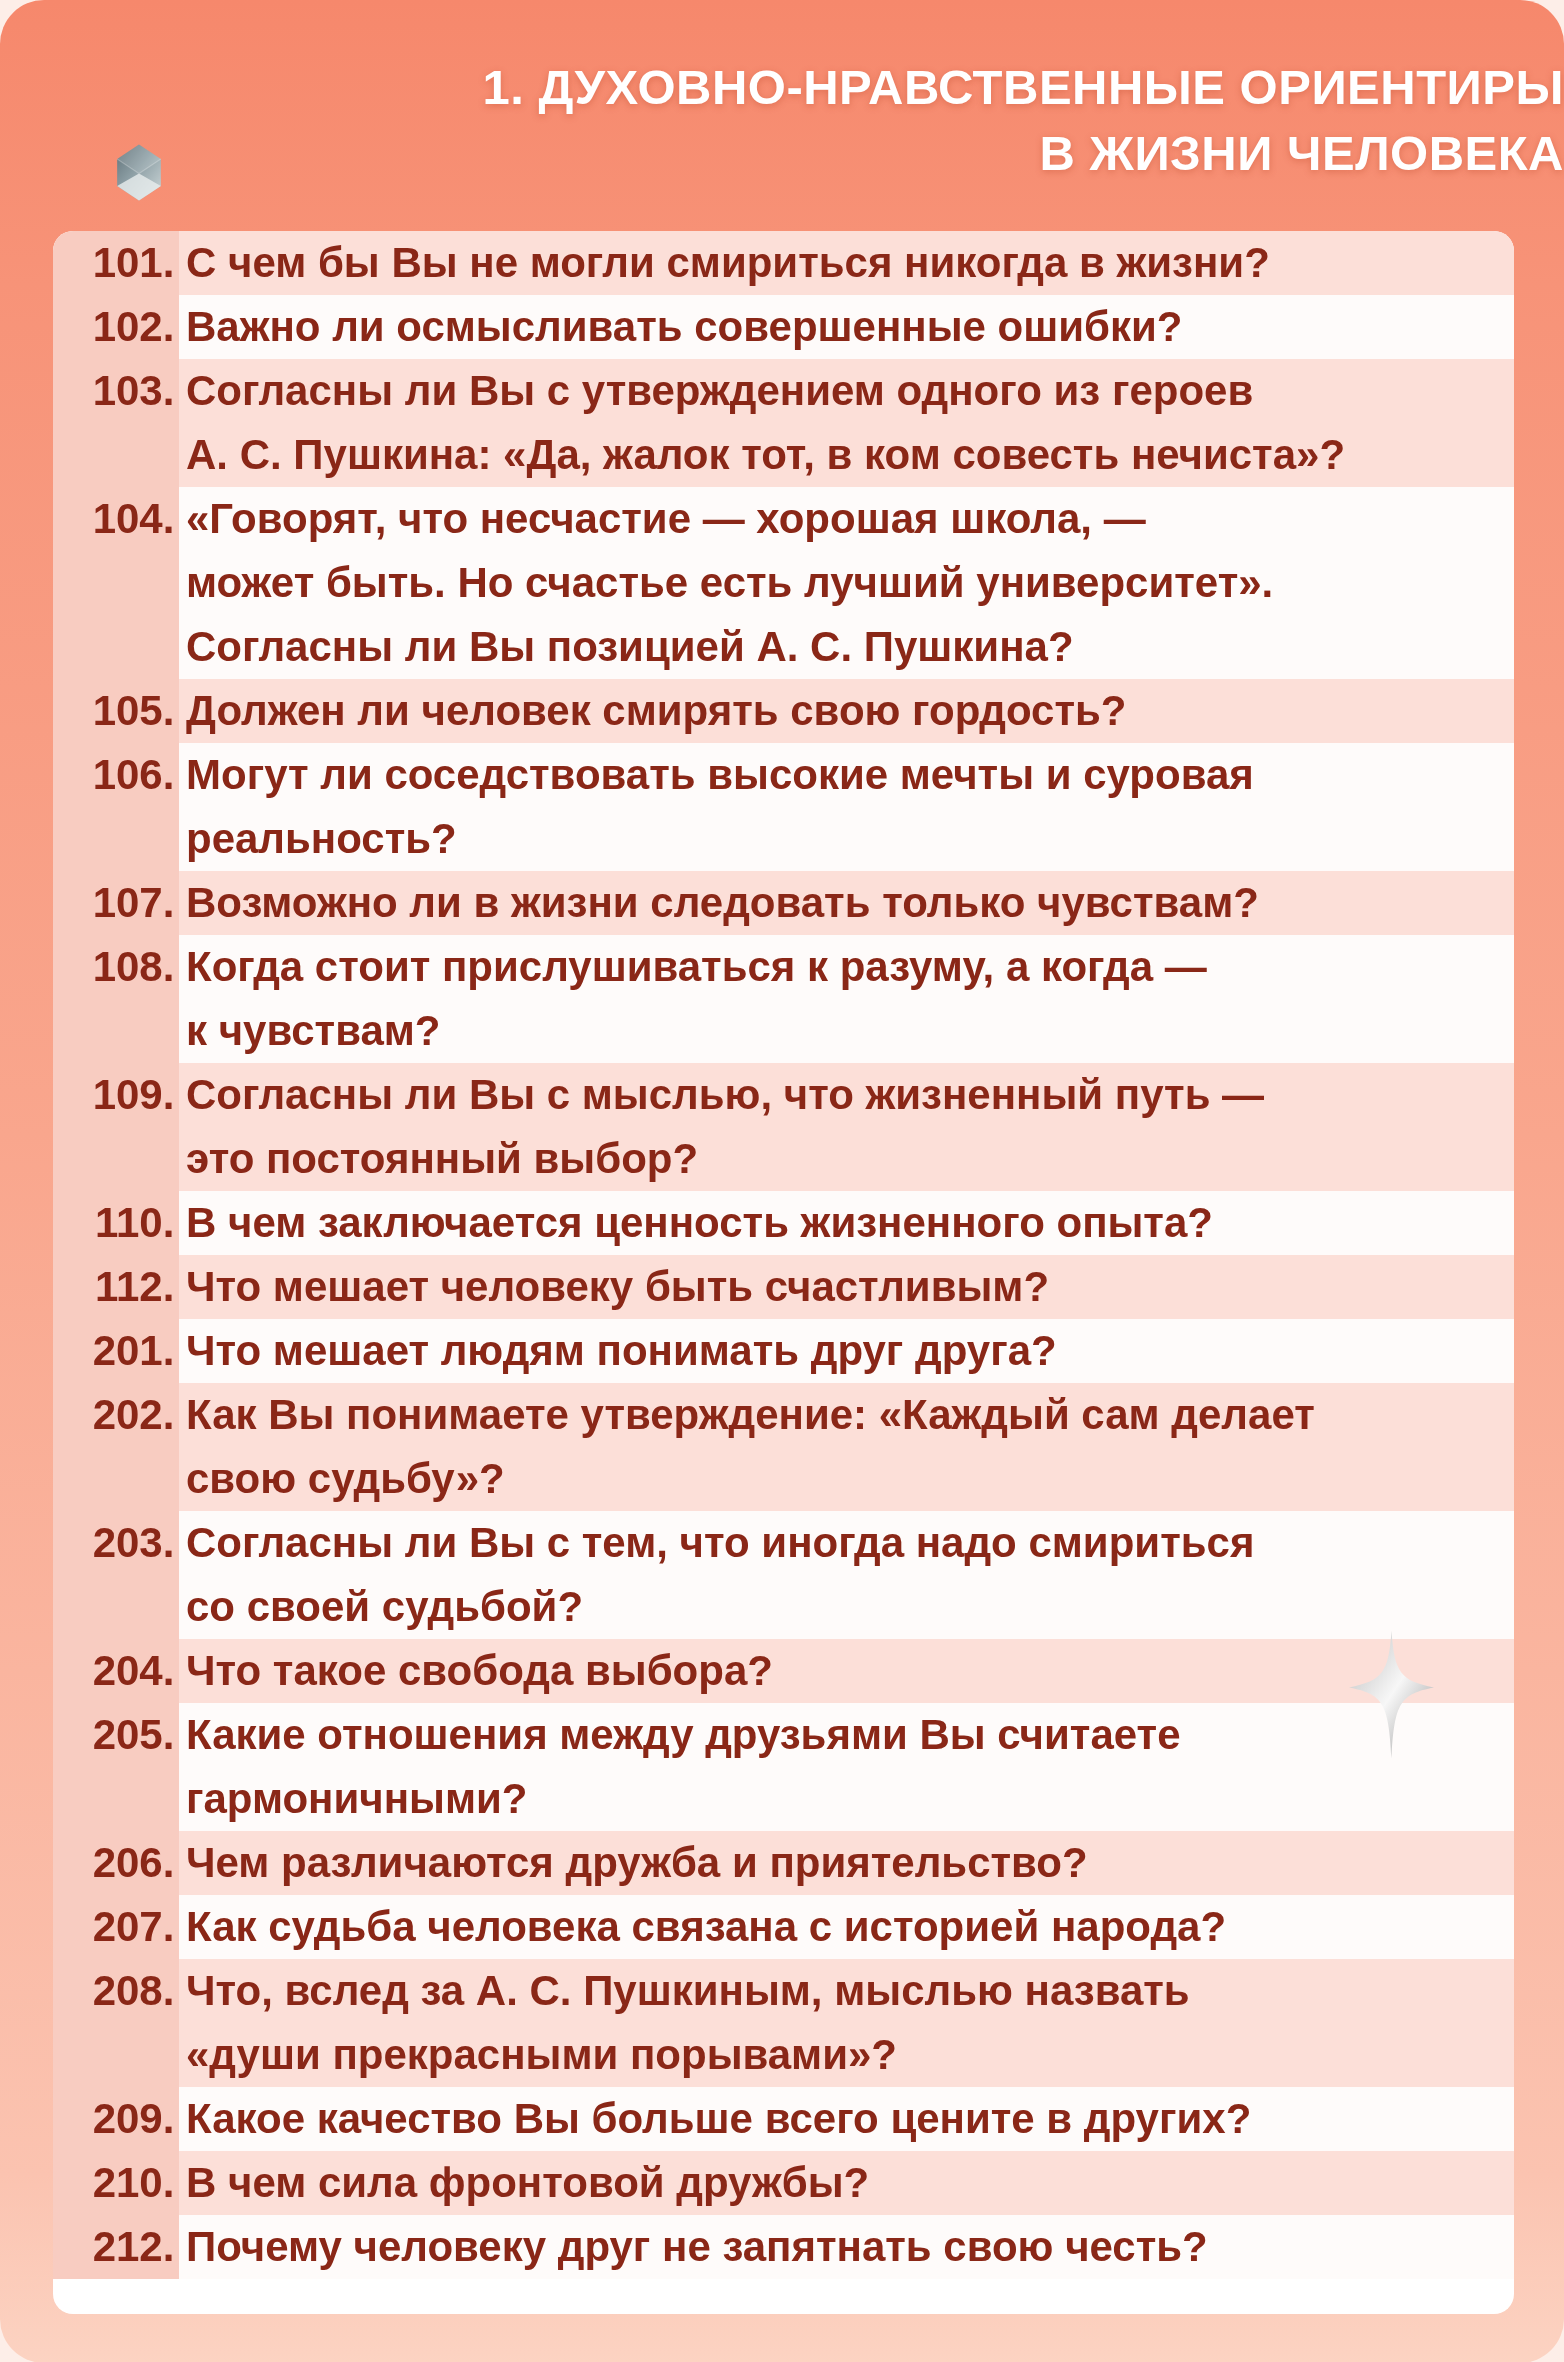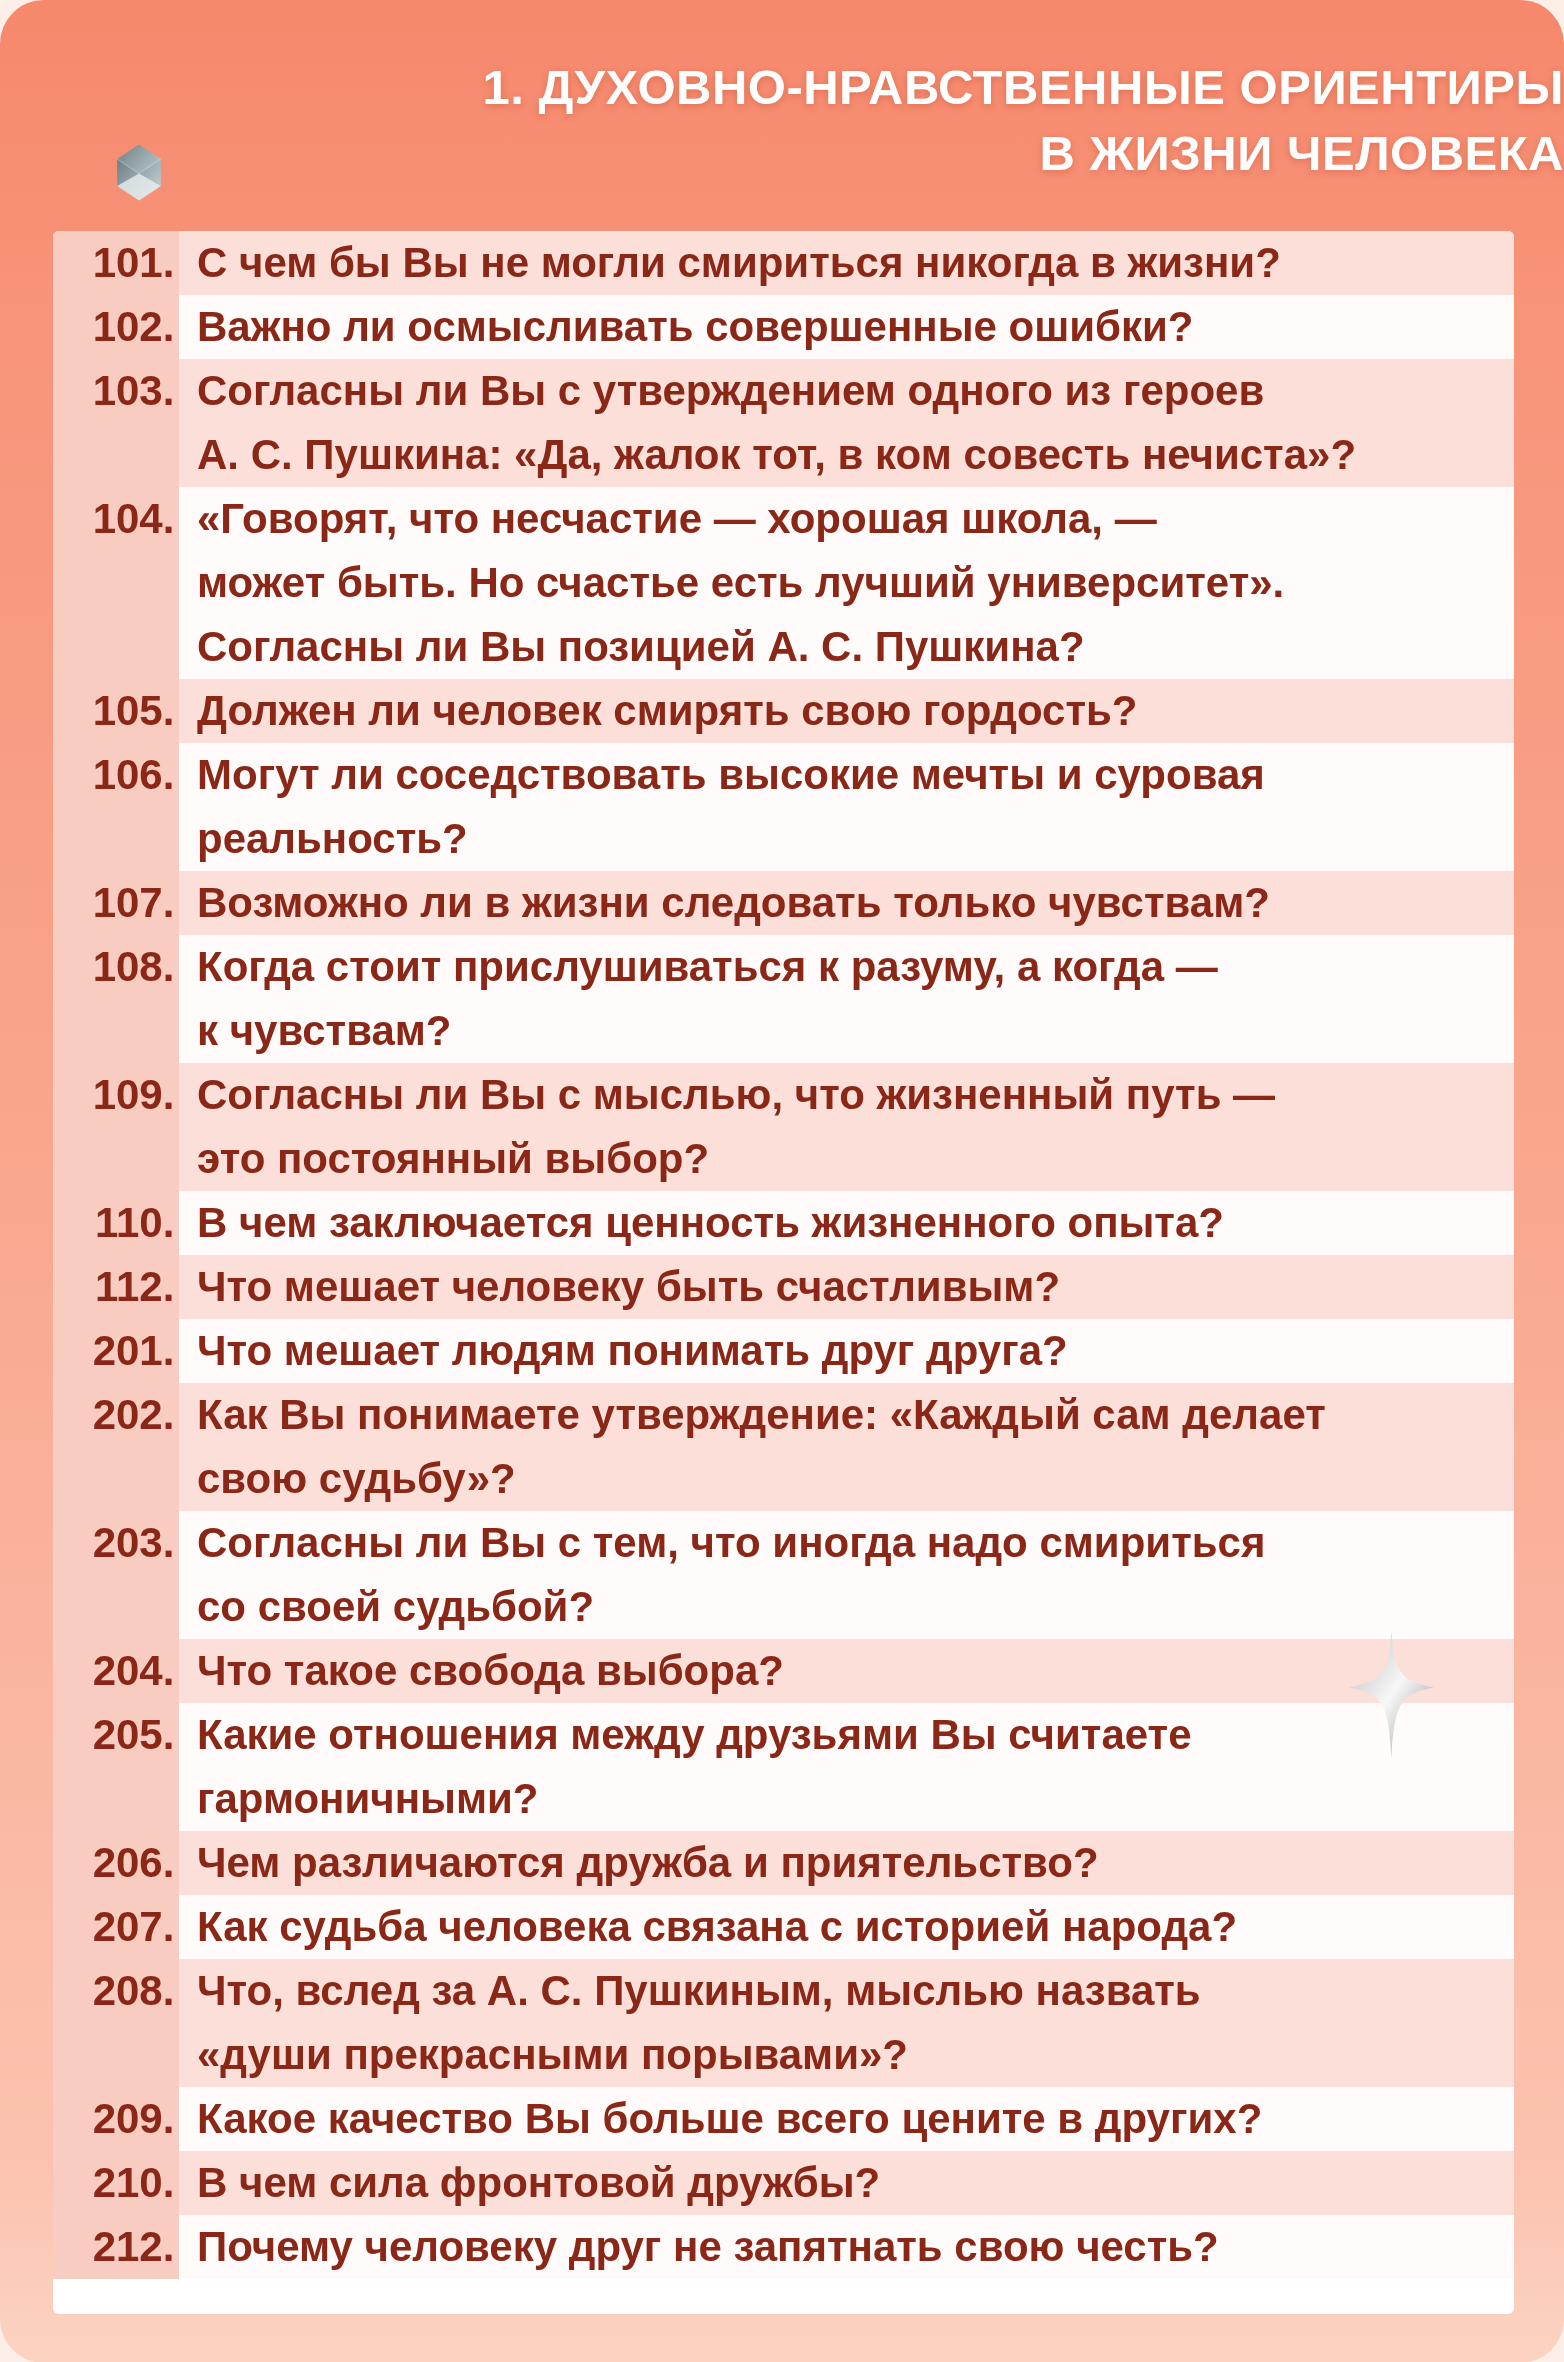--- a/index.html
+++ b/index.html
@@ -43,21 +43,21 @@
     height: 59px;
     z-index: 4;
   }
   .panel {
     position: absolute;
     left: 53px;
     top: 231px;
     width: 1461px;
     height: 2083px;
     background: #ffffff;
-    border-radius: 6px;
+    border-radius: 20px;
     overflow: hidden;
     z-index: 2;
     padding-bottom: 28px;
     box-sizing: border-box;
   }
   .row {
     display: flex;
     align-items: stretch;
     font-weight: 700;
     font-size: 42px;
@@ -67,21 +67,21 @@
   .row .num {
     flex: 0 0 126px;
     width: 126px;
     background: var(--numcol-bg, #f8ccc1);
     text-align: right;
     padding-right: 4.6px;
     box-sizing: border-box;
   }
   .row .txt {
     flex: 1 1 auto;
-    padding-left: 18px;
+    padding-left: 7px;
     white-space: pre-line;
   }
   .row-pink .txt { background: var(--row-pink, #fcdfd8); }
   .row-white .txt { background: var(--row-white, #fefbfa); }
   .sparkle-icon {
     position: absolute;
     left: 1349px;
     top: 1630px;
     width: 85px;
     height: 129px;

